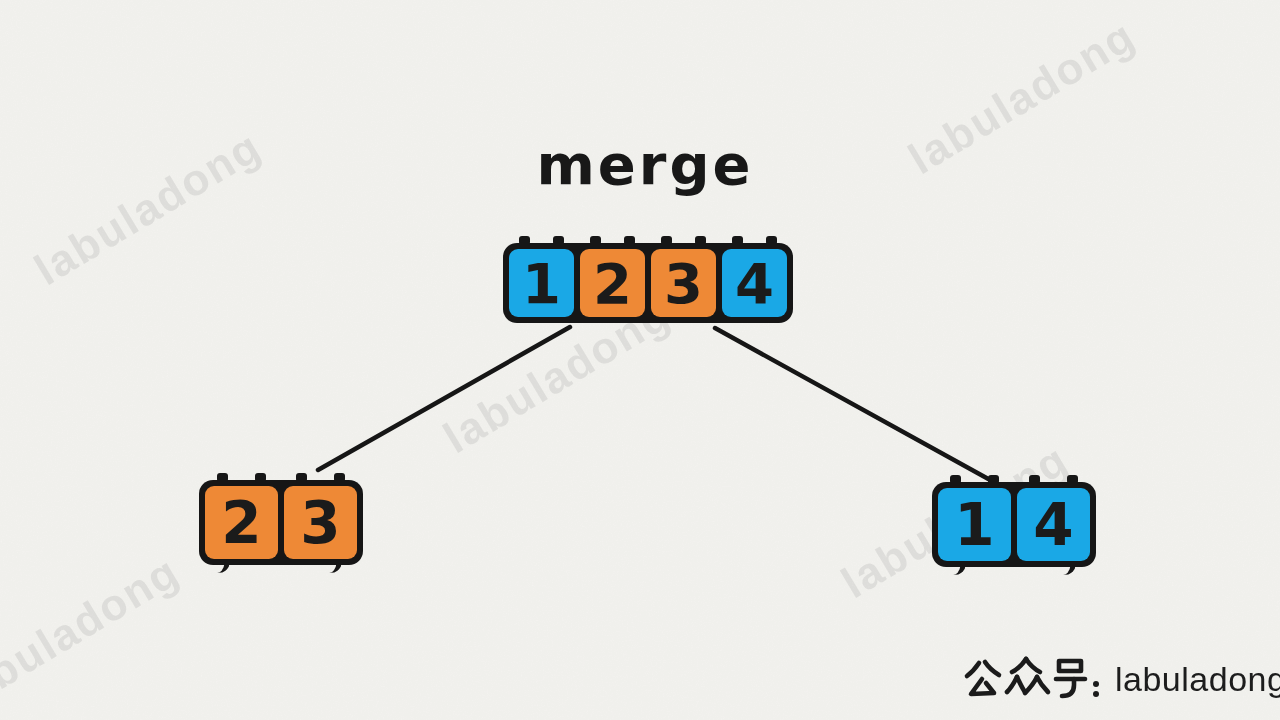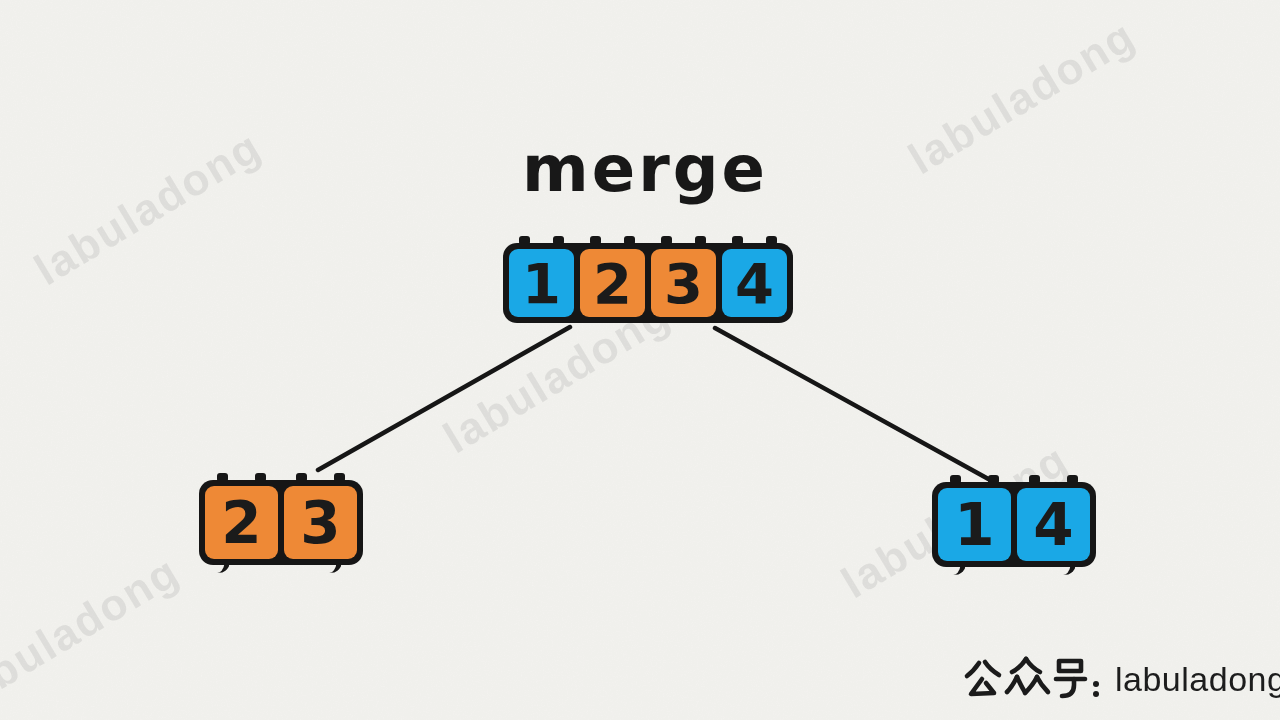--- a/index.html
+++ b/index.html
@@ -26,21 +26,21 @@
   .wm3{left:557px;top:376px;}
   .wm4{left:66px;top:633px;}
   .wm5{left:955px;top:521px;}
 
   .connectors{position:absolute;left:0;top:0;z-index:2;}
 
   
   .title{
     position:absolute;z-index:3;left:645px;top:132px;
     transform:translateX(-50%);
-    font-size:64px;font-weight:bold;color:#181818;letter-spacing:3px;
+    font-size:56px;font-weight:bold;color:#181818;letter-spacing:3px;
   }
 
   
   .array{
     position:absolute;z-index:3;display:flex;
     background:var(--c-ink);border-radius:14px;
     padding:6px;gap:6px;
   }
   .cell{
     position:relative;display:flex;align-items:center;justify-content:center;

